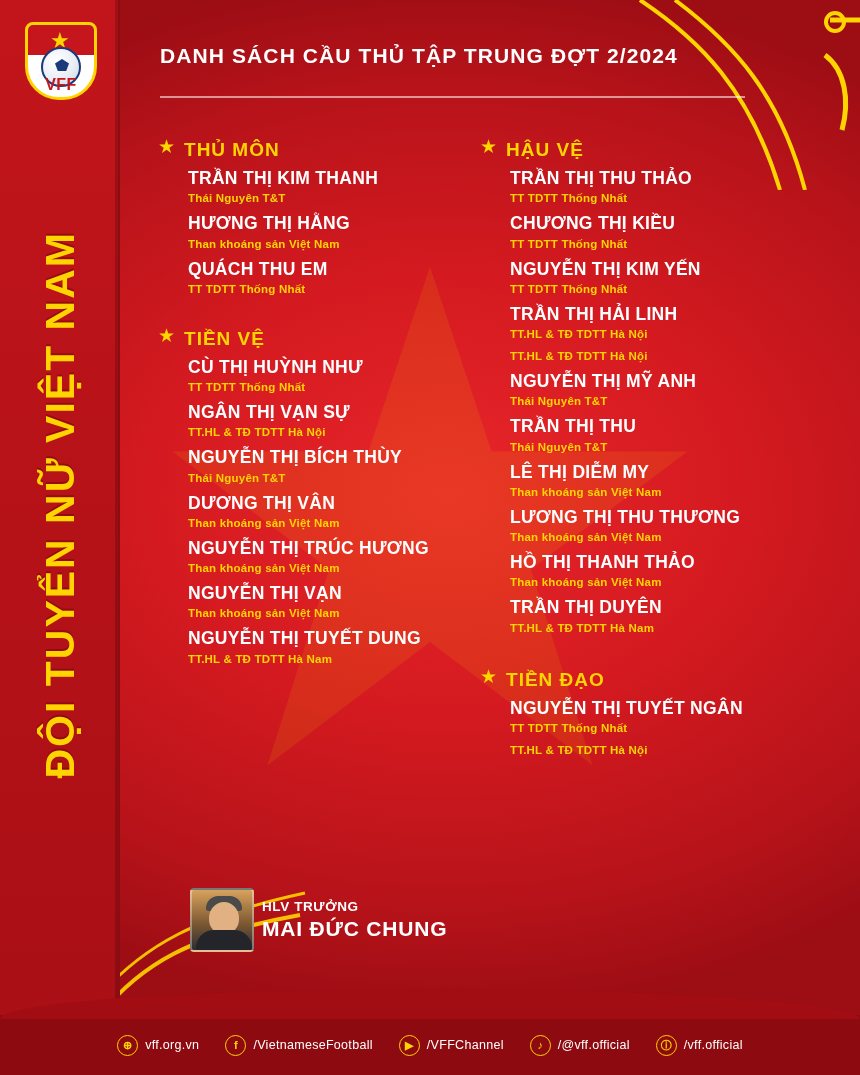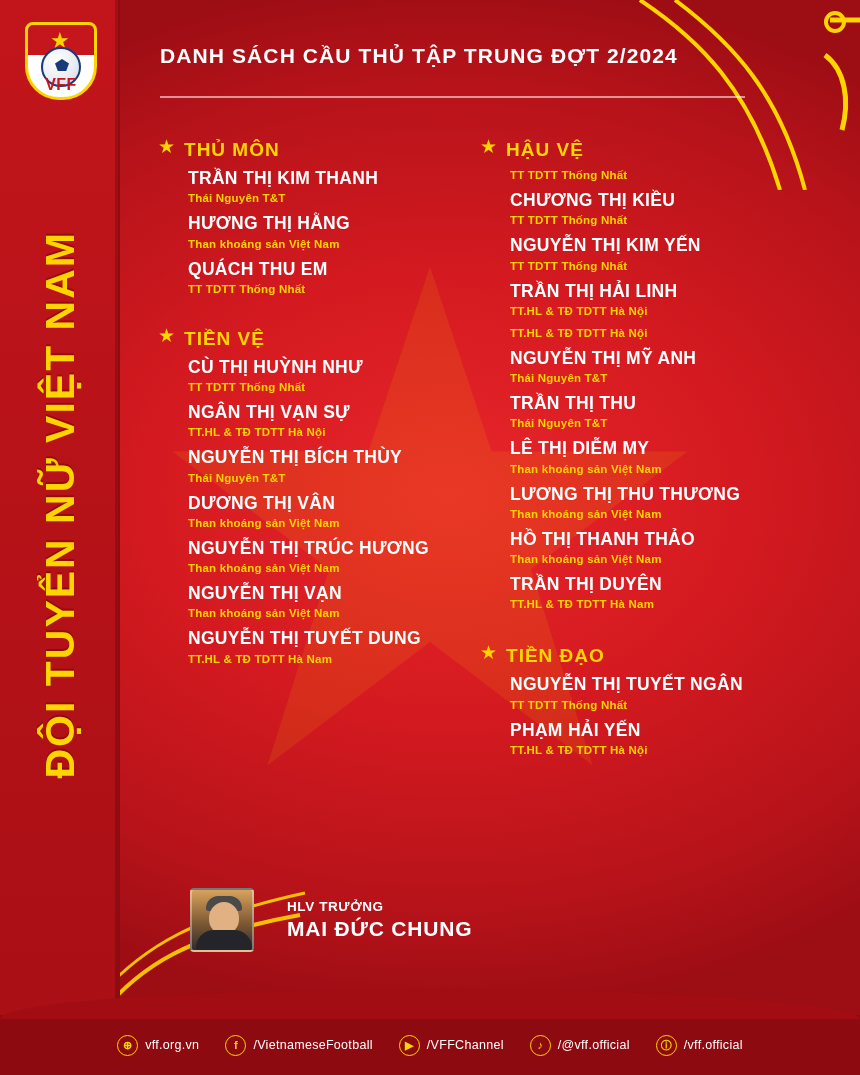--- a/index.html
+++ b/index.html
@@ -123,21 +123,21 @@
   }
   .player { padding-left: 30px; margin-bottom: 10px; }
   .player .pname {
     color: #ffffff; font-weight: 700; font-size: 17.5px; letter-spacing: .3px; line-height: 1.1;
   }
   .player .pclub {
     color: #ffd400; font-size: 11.5px; font-weight: 600; margin-top: 4px; letter-spacing: .2px;
   }
 
   
-  .coach { position: absolute; left: 190px; top: 888px; display: flex; align-items: center; gap: 33px; }
+  .coach { position: absolute; left: 190px; top: 888px; display: flex; align-items: center; gap: 8px; }
   .coach .photo {
     width: 64px; height: 64px; border-radius: 4px;
     background: linear-gradient(180deg, #d8a25c 0%, #7e5a33 55%, #2c2c30 100%);
     border: 2px solid rgba(255,255,255,0.35);
     position: relative; overflow: hidden;
   }
   .coach .photo .face {
     position: absolute; left: 17px; top: 12px; width: 30px; height: 32px;
     background: #e2b183; border-radius: 50% 50% 45% 45%;
   }
@@ -274,20 +274,21 @@
         </div>
       </div>
     </div>
   <div class="col col-right" id="col-right">
       <div class="section">
         <div class="section-head">
           <span class="star-icon">★</span>
           <span class="label">HẬU VỆ</span>
         </div>
         <div class="player">
+          <div class="pname">TRẦN THỊ THU THẢO</div>
           <div class="pclub">TT TDTT Thống Nhất</div>
         </div>
         <div class="player">
           <div class="pname">CHƯƠNG THỊ KIỀU</div>
           <div class="pclub">TT TDTT Thống Nhất</div>
         </div>
         <div class="player">
           <div class="pname">NGUYỄN THỊ KIM YẾN</div>
           <div class="pclub">TT TDTT Thống Nhất</div>
         </div>
@@ -326,21 +327,20 @@
       <div class="section" style="margin-top: 28px;">
         <div class="section-head">
           <span class="star-icon">★</span>
           <span class="label">TIỀN ĐẠO</span>
         </div>
         <div class="player">
           <div class="pname">NGUYỄN THỊ TUYẾT NGÂN</div>
           <div class="pclub">TT TDTT Thống Nhất</div>
         </div>
         <div class="player">
-          <div class="pname">PHẠM HẢI YẾN</div>
           <div class="pclub">TT.HL &amp; TĐ TDTT Hà Nội</div>
         </div>
       </div>
     </div>
 
   <div class="coach">
     <div class="photo">
       <div class="hair"></div>
         <div class="face"></div>
         <div class="body"></div>

